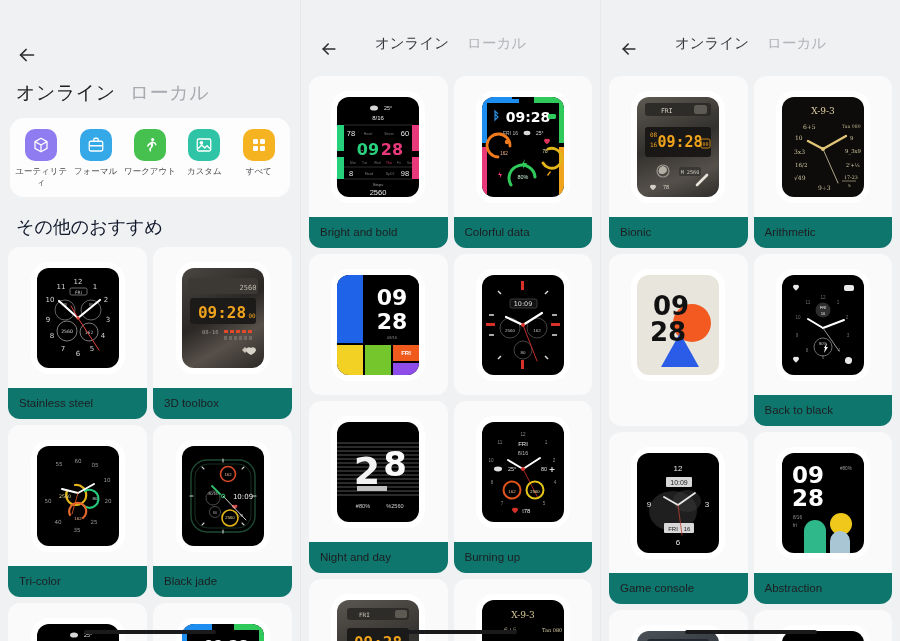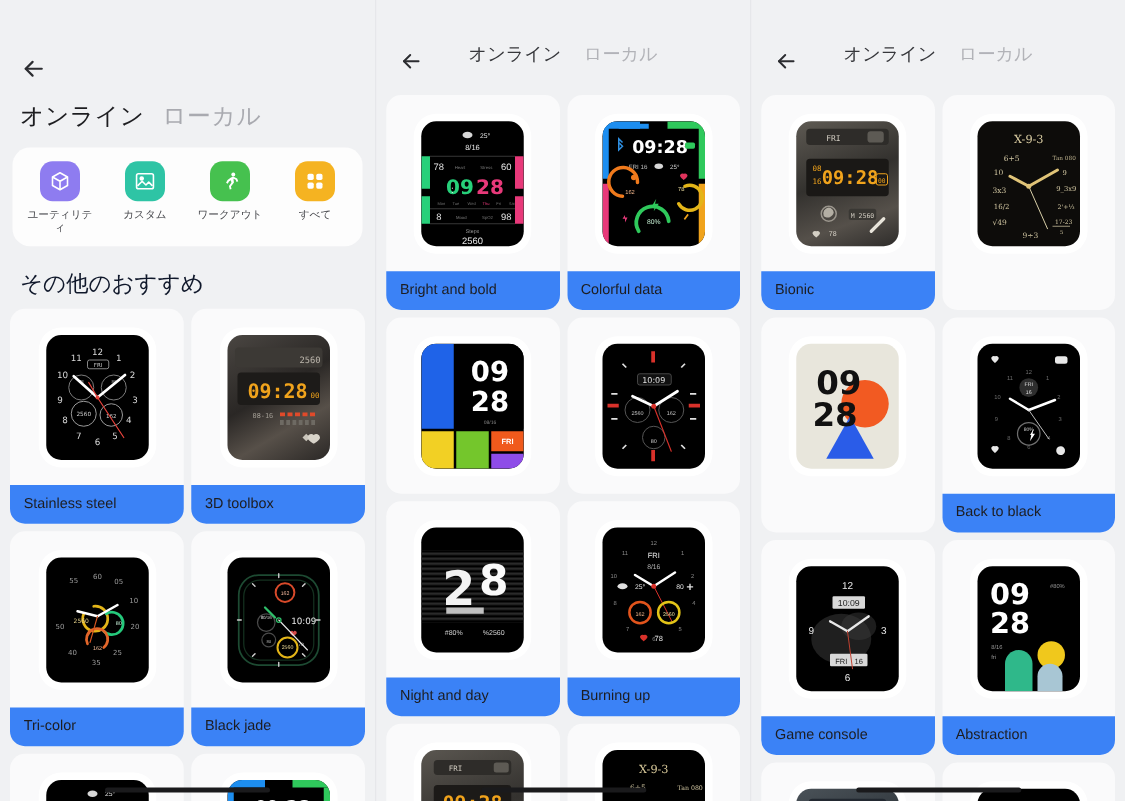--- a/index.html
+++ b/index.html
@@ -79,21 +79,21 @@
     margin-bottom: 11px;
   }
   .watch {
     width: 82px; height: 100px; border-radius: 12px;
     background: #000; position: relative; overflow: hidden;
     box-shadow: 0 0 0 6px #ffffff, 0 1px 4px rgba(0,0,0,.13);
   }
   .card-name {
     width: 100%;
     font-size: 11.5px; color: #1d1d20; font-weight: 500;
-    background: #3b82f6;
+    background: #0f766e;
     border-radius: 0 0 12px 12px;
     padding: 9px 0 10px 11px;
     white-space: nowrap; overflow: hidden;
   }
 
   
   .wf { position: absolute; inset: 0; }
 
   
   .home-ind {
@@ -128,37 +128,46 @@
         <div class="cat">
           <span class="cat-ic" style="background:#8e7cf0">
             <svg width="18" height="18" viewBox="0 0 24 24" fill="none" stroke="#fff" stroke-width="1.7" stroke-linejoin="round">
                 <path d="M12 3l8 4.5v9L12 21l-8-4.5v-9z"></path>
                 <path d="M4 7.5l8 4.5 8-4.5M12 12v9"></path>
               </svg>
           </span>
           <span class="cat-lb">ユーティリティ</span>
         </div>
         <div class="cat">
+          <span class="cat-ic" style="background:#35a8e8">
+            <svg width="18" height="18" viewBox="0 0 24 24" fill="none" stroke="#fff" stroke-width="1.7" stroke-linejoin="round">
+                <rect x="3" y="7" width="18" height="13" rx="2"></rect>
+                <path d="M9 7V5a2 2 0 012-2h2a2 2 0 012 2v2M3 13h18"></path>
+              </svg>
+          </span>
+          <span class="cat-lb">フォーマル</span>
+        </div>
+        <div class="cat">
+          <span class="cat-ic" style="background:#46c14f">
+            <svg width="18" height="18" viewBox="0 0 24 24" fill="#fff">
+                <circle cx="15.5" cy="4.8" r="2.1"></circle>
+                <path d="M12.6 8.2l-3.2 2.4-1.6 3.1 1.8.9 1.3-2.4 2-1.3.6 2.6-2.6 3.6.8 3.6 1.9-.4-.6-2.8 3.2-4.2-.5-4.1 2.4 1.2.9 2.3 1.8-.7-1.2-3-4.4-2.1z"></path>
+              </svg>
+          </span>
+          <span class="cat-lb">ワークアウト</span>
+        </div>
+        <div class="cat">
           <span class="cat-ic" style="background:#2ec4a5">
             <svg width="18" height="18" viewBox="0 0 24 24" fill="none" stroke="#fff" stroke-width="1.7" stroke-linejoin="round">
                 <rect x="3" y="4" width="18" height="16" rx="2"></rect>
                 <circle cx="8.5" cy="9" r="1.6" fill="#fff"></circle>
                 <path d="M4 17l5-5 4 4 3-3 4 4"></path>
               </svg>
           </span>
           <span class="cat-lb">カスタム</span>
-        </div>
-        <div class="cat">
-          <span class="cat-ic" style="background:#46c14f">
-            <svg width="18" height="18" viewBox="0 0 24 24" fill="#fff">
-                <circle cx="15.5" cy="4.8" r="2.1"></circle>
-                <path d="M12.6 8.2l-3.2 2.4-1.6 3.1 1.8.9 1.3-2.4 2-1.3.6 2.6-2.6 3.6.8 3.6 1.9-.4-.6-2.8 3.2-4.2-.5-4.1 2.4 1.2.9 2.3 1.8-.7-1.2-3-4.4-2.1z"></path>
-              </svg>
-          </span>
-          <span class="cat-lb">ワークアウト</span>
         </div>
         <div class="cat">
           <span class="cat-ic" style="background:#f5b321">
             <svg width="16" height="16" viewBox="0 0 24 24" fill="#fff">
                 <rect x="3" y="3" width="7.5" height="7.5" rx="2"></rect>
                 <rect x="13.5" y="3" width="7.5" height="7.5" rx="2"></rect>
                 <rect x="3" y="13.5" width="7.5" height="7.5" rx="2"></rect>
                 <rect x="13.5" y="13.5" width="7.5" height="7.5" rx="2"></rect>
               </svg>
           </span>
@@ -666,20 +675,21 @@
                 <line x1="60" y1="84" x2="74" y2="84" stroke="#cfc4a0" stroke-width=".6"></line>
                 <text x="66" y="90" fill="#cfc4a0" font-size="4.2" font-family="DejaVu Serif">5</text>
                 <text x="36" y="93" fill="#cfc4a0" font-size="6" font-family="DejaVu Serif">9÷3</text>
                 <path d="M41 52 L26 44" stroke="#e0c478" stroke-width="2.4" stroke-linecap="round"></path>
                 <path d="M41 52 L64 39" stroke="#e0c478" stroke-width="2.4" stroke-linecap="round"></path>
                 <path d="M41 52 L56 86" stroke="#d8cfa8" stroke-width=".8" stroke-linecap="round"></path>
                 <circle cx="41" cy="52" r="2" fill="#e0c478"></circle>
               </svg>
             </div>
           </div>
+          <div class="card-name">Arithmetic</div>
         </div>
 
         <div class="card">
           <div class="thumb-wrap">
             <div class="watch" style="background:#e8e6dc">
               <svg class="wf" viewBox="0 0 82 100">
                 <circle cx="55" cy="48" r="19" fill="#f25a22"></circle>
                 <path d="M41 92 L24 92 L43 58 L62 92 Z" fill="#2a5ce8"></path>
                 <text x="34" y="40" fill="#111" font-size="26" text-anchor="middle" font-weight="bold" font-family="DejaVu Sans">09</text>
                 <text x="31" y="66" fill="#111" font-size="26" text-anchor="middle" font-weight="bold" font-family="DejaVu Sans">28</text>

